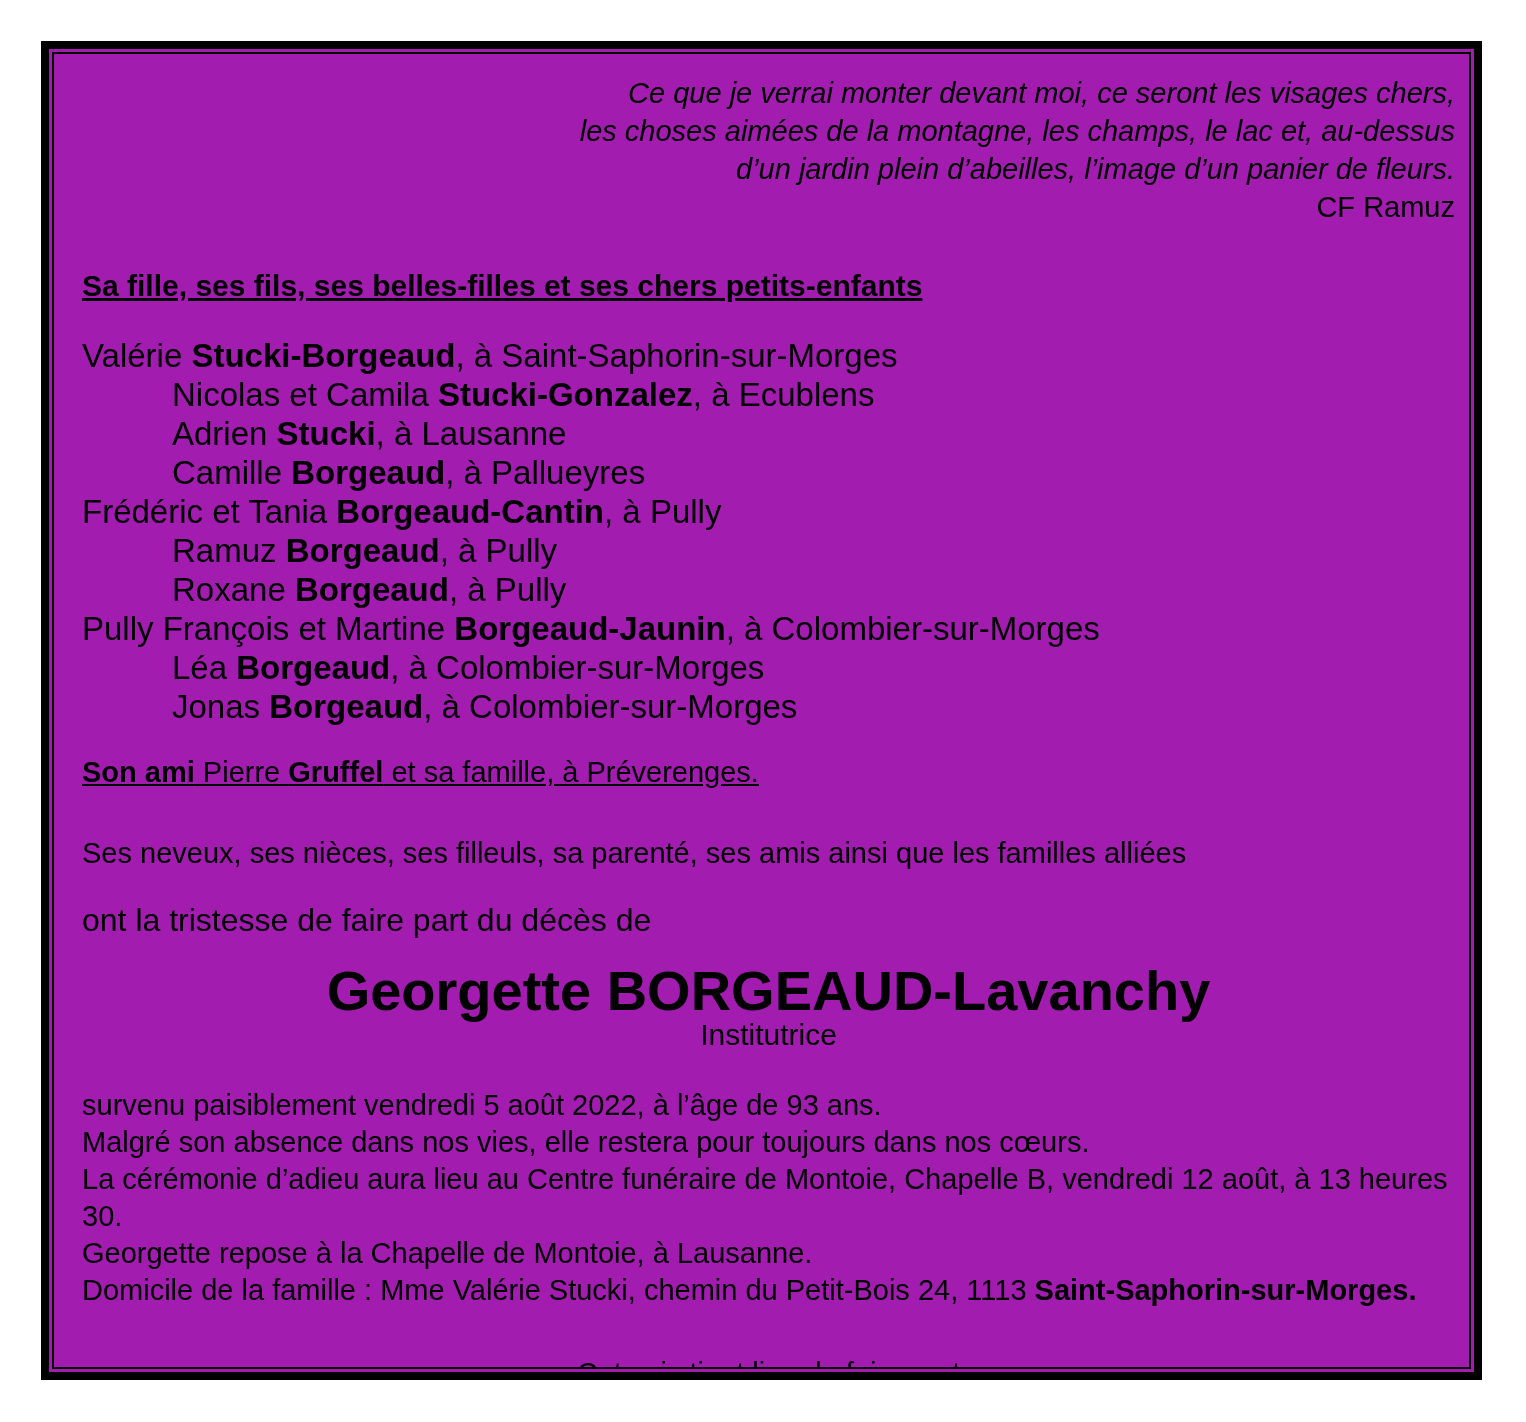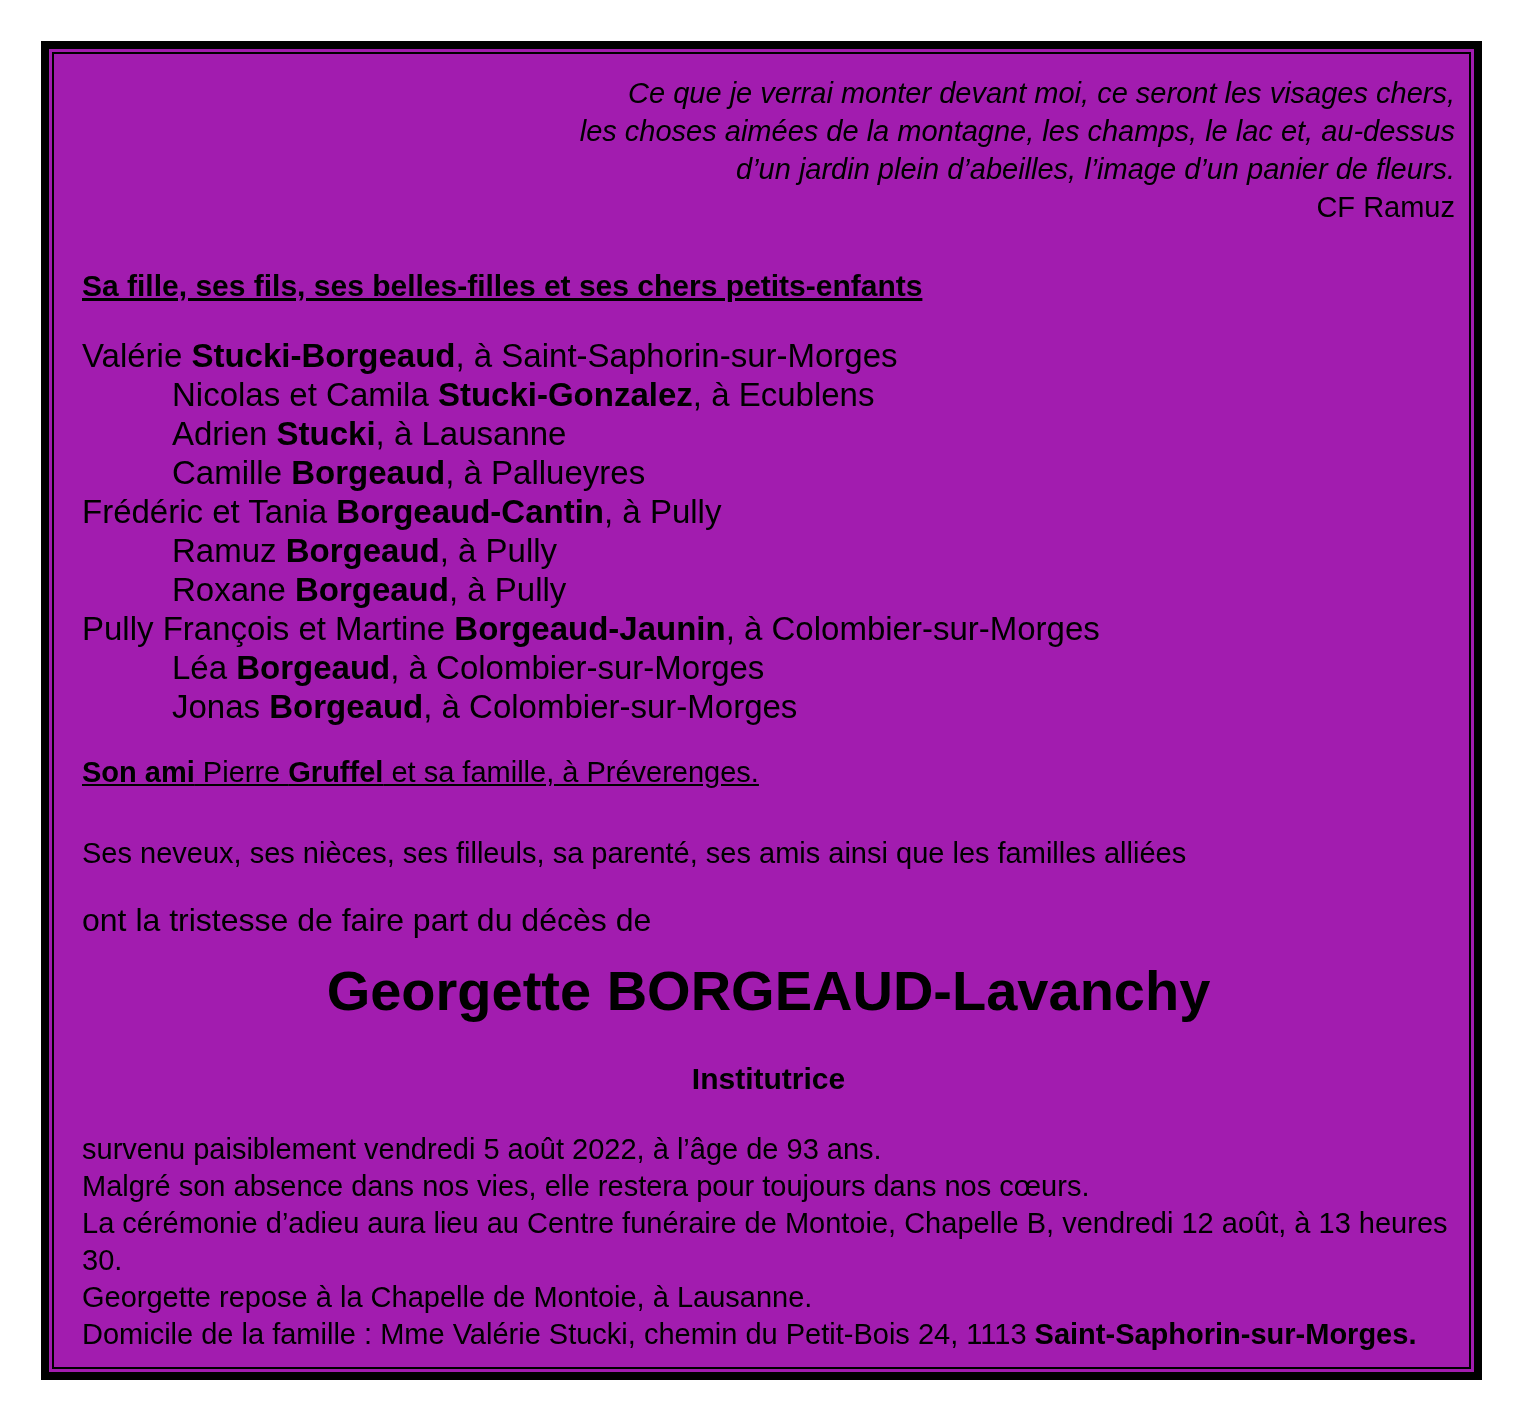--- a/index.html
+++ b/index.html
@@ -81,24 +81,23 @@
   .deceased-block {
     text-align: center;
     margin: 26px 0 0 0;
   }
   .deceased-name {
     font-weight: bold;
     font-size: 56px;
     line-height: 50px;
   }
   .deceased-title {
-    font-weight: bold;
+    font-weight: normal;
     font-size: 30px;
     line-height: 38px;
-    margin-top: 44px;
   }
   .details {
     font-size: 29px;
     line-height: 37px;
     margin: 33px 0 0 0;
   }
   .details p { margin: 0; }
   .closing-line {
     text-align: center;
     font-size: 29px;

